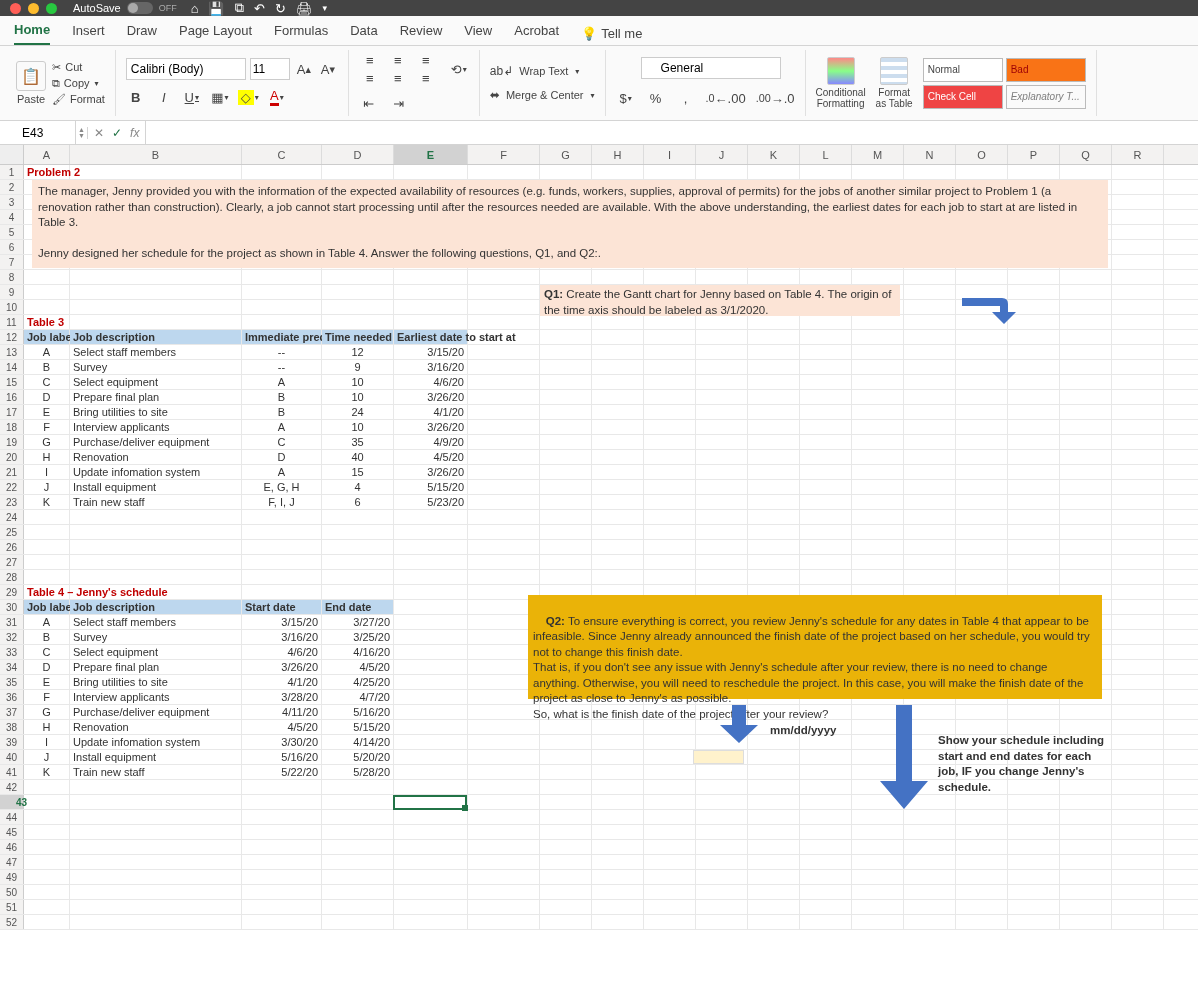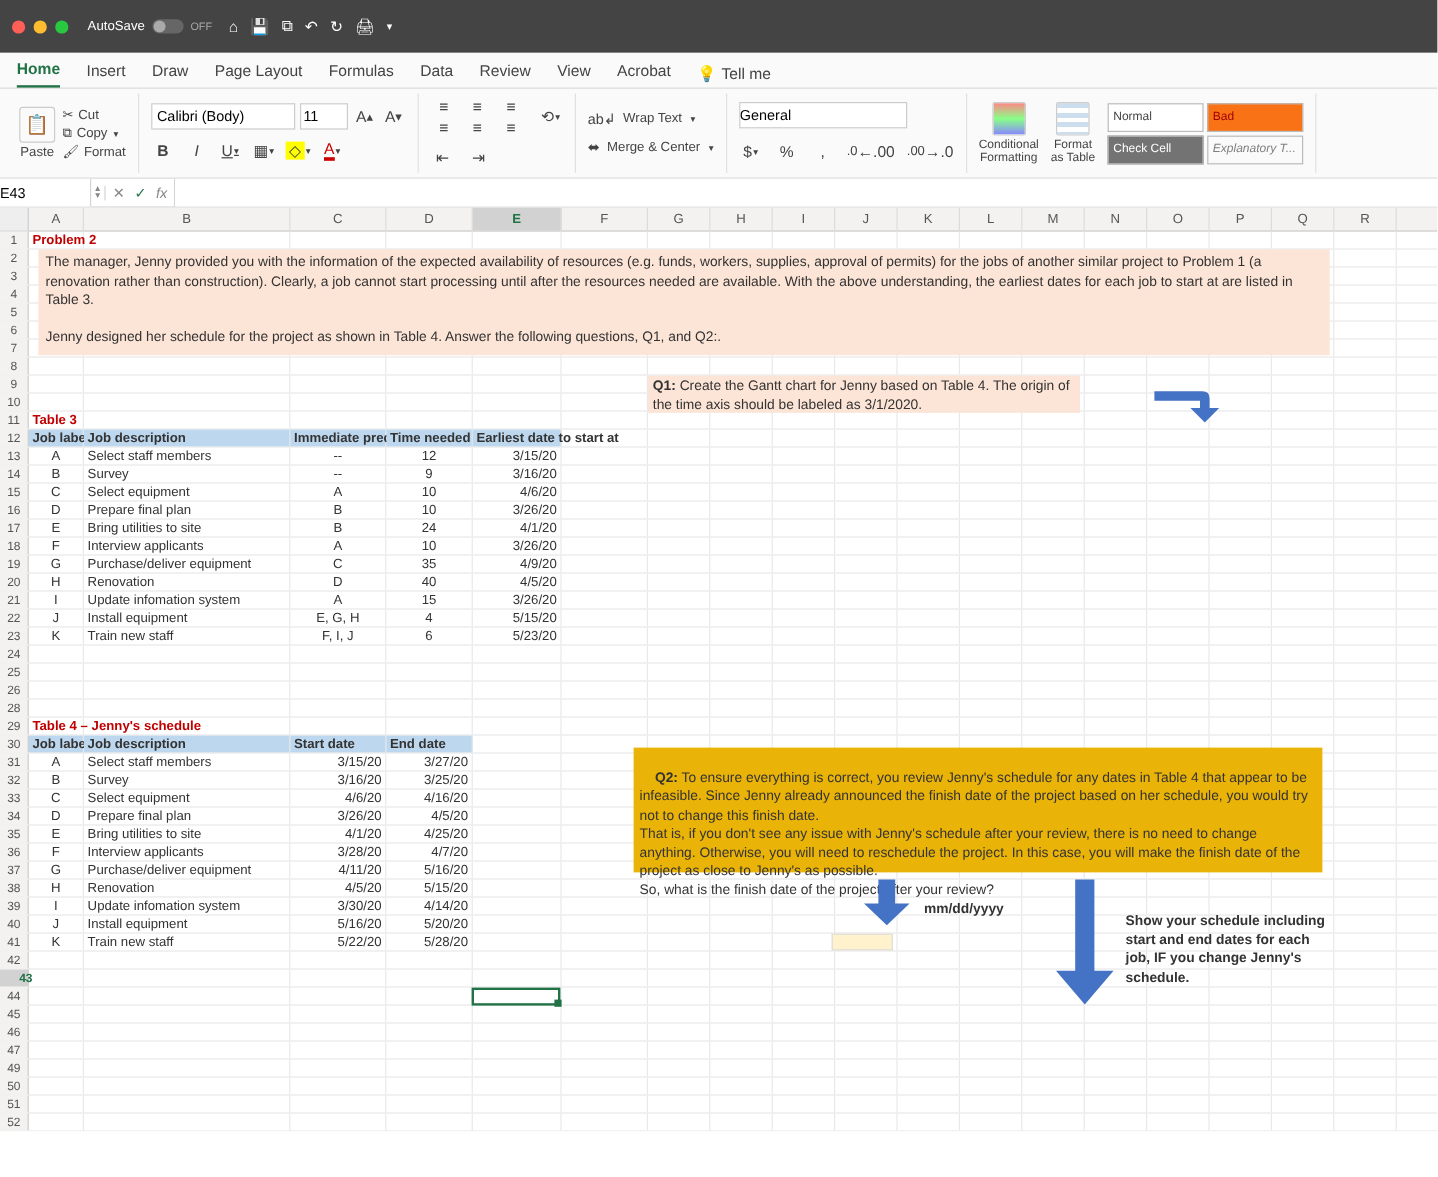--- a/index.html
+++ b/index.html
@@ -1,19 +1,19 @@
 <!DOCTYPE html>
 <html><head>
 <meta charset="utf-8">
 <style>
 * { box-sizing: border-box; margin: 0; padding: 0; font-family: -apple-system, "Segoe UI", "Helvetica Neue", Arial, sans-serif; }
 body { background: #fff; font-size: 12px; color: #333; user-select: none; overflow: hidden; }
 
 
-.titlebar { height: 44px; background: #444; display: flex; align-items: center; padding: 0 10px; color: #ccc; font-size: 11px; }
+.titlebar { height: 16px; background: #444; display: flex; align-items: center; padding: 0 10px; color: #ccc; font-size: 11px; }
 .traffic { display: flex; gap: 7px; margin-right: 16px;}
 .dot { width: 11px; height: 11px; border-radius: 50%; }
 .dot.red { background: #ff5f57; }
 .dot.yellow { background: #febc2e; }
 .dot.green { background: #28c840; }
 .autosave { display:flex; align-items:center; gap:6px; color:#fff; }
 .pill { width:26px; height:12px; border-radius:6px; background:#666; position:relative; }
 .pill::after { content:""; position:absolute; left:1px; top:1px; width:10px; height:10px; border-radius:50%; background:#aaa; }
 .titlebar .off { font-size:9px; color:#aaa; }
 .qat { margin-left: 14px; display:flex; gap:10px; color:#fff; font-size:13px; align-items:center; }
@@ -32,33 +32,33 @@
 .clip-icon { width:30px; height:30px; border:1px solid #ccc; border-radius:3px; display:flex; align-items:center; justify-content:center; font-size:16px; }
 .clip-side { display:flex; flex-direction:column; gap:3px; font-size:11px; }
 .clip-side span { display:flex; align-items:center; gap:4px; cursor:pointer; }
 .font-row { display:flex; gap:4px; align-items:center; margin-bottom:4px;}
 .font-sel { width:120px; height:22px; border:1px solid #ccc; background:#fff; font-size:12px; padding:2px 4px;}
 .size-sel { width:40px; height:22px; border:1px solid #ccc; background:#fff; font-size:12px; padding:2px;}
 .font-row2 { display:flex; gap:8px; align-items:center; }
 .ico-btn { min-width:20px; height:22px; display:inline-flex; align-items:center; justify-content:center; cursor:pointer; border:none; background:none; font-size:13px; }
 .align-grid { display:grid; grid-template-columns: repeat(3, 22px); grid-template-rows: repeat(2, 16px); gap:2px 6px; align-items:center; }
 .drop { font-size:8px; margin-left:1px; }
-.num-sel { width:140px; height:22px; border:1px solid #ccc; background:#fff; font-size:12px; padding:2px 0;}
+.num-sel { width:140px; height:22px; border:1px solid #ccc; background:#fff; font-size:12px; padding:2px 19px;margin-left:25px;}
 .big-btn { display:flex; flex-direction:column; align-items:center; font-size:10px; gap:2px; cursor:pointer; }
 .big-btn .bi { width:28px; height:28px; border:1px solid #ccc; border-radius:2px; }
 .styles { display:grid; grid-template-columns: 80px 80px; grid-template-rows: 24px 24px; gap:3px; }
 .stylecell { border:1px solid #bbb; display:flex; align-items:center; padding:0 4px; font-size:10px; }
 .stylecell.normal { background:#fff;}
 .stylecell.bad { background:#f97316; color:#9c0006; }
-.stylecell.check { background:#737373; color:#fff;text-align:right; }
+.stylecell.check { background:#ef4444; color:#fff;text-align:right; }
 .stylecell.expl { color:#7f7f7f; font-style:italic; }
 
 
 .fxbar { display:flex; align-items:center; border-bottom:1px solid #d4d4d4; height:24px; background:#fff; }
-.namebox { width:76px; border:none; border-right:1px solid #d4d4d4; height:100%; padding:2px 0; font-size:12px; }
+.namebox { width:76px; border:none; border-right:1px solid #d4d4d4; height:100%; padding:2px 22px; font-size:12px; }
 .fxbtns { display:flex; align-items:center; padding:0 6px; gap:8px; color:#888; border-right:1px solid #d4d4d4; height:100%; }
 .fxinput { flex:1; border:none; height:100%; padding:2px 6px; font-size:12px; outline:none; }
 .stepper { display:flex; flex-direction:column; line-height:6px; font-size:7px; color:#888; border-right:1px solid #d4d4d4; padding:0 2px;}
 
 
 .gridwrap { position:relative; overflow:hidden; }
 .colheads { display:flex; height:20px; border-bottom:1px solid #ccc; background:#f3f2f1; }
 .corner { width:24px; border-right:1px solid #ccc; background:#eee; }
 .ch { border-right:1px solid #dcdcdc; text-align:center; font-size:11px; color:#555; line-height:20px; }
 .rows { }
@@ -831,20 +831,41 @@
         <div class="cell cK"></div>
         <div class="cell cL"></div>
         <div class="cell cM"></div>
         <div class="cell cN"></div>
         <div class="cell cO"></div>
         <div class="cell cP"></div>
         <div class="cell cQ"></div>
         <div class="cell cR"></div>
       </div>
       <div class="row">
+        <div class="rh">27</div>
+        <div class="cell cA"></div>
+        <div class="cell cB"></div>
+        <div class="cell cC"></div>
+        <div class="cell cD"></div>
+        <div class="cell cE"></div>
+        <div class="cell cF"></div>
+        <div class="cell cG"></div>
+        <div class="cell cH"></div>
+        <div class="cell cI"></div>
+        <div class="cell cJ"></div>
+        <div class="cell cK"></div>
+        <div class="cell cL"></div>
+        <div class="cell cM"></div>
+        <div class="cell cN"></div>
+        <div class="cell cO"></div>
+        <div class="cell cP"></div>
+        <div class="cell cQ"></div>
+        <div class="cell cR"></div>
+      </div>
+      <div class="row">
         <div class="rh">28</div>
         <div class="cell cA"></div>
         <div class="cell cB"></div>
         <div class="cell cC"></div>
         <div class="cell cD"></div>
         <div class="cell cE"></div>
         <div class="cell cF"></div>
         <div class="cell cG"></div>
         <div class="cell cH"></div>
         <div class="cell cI"></div>

